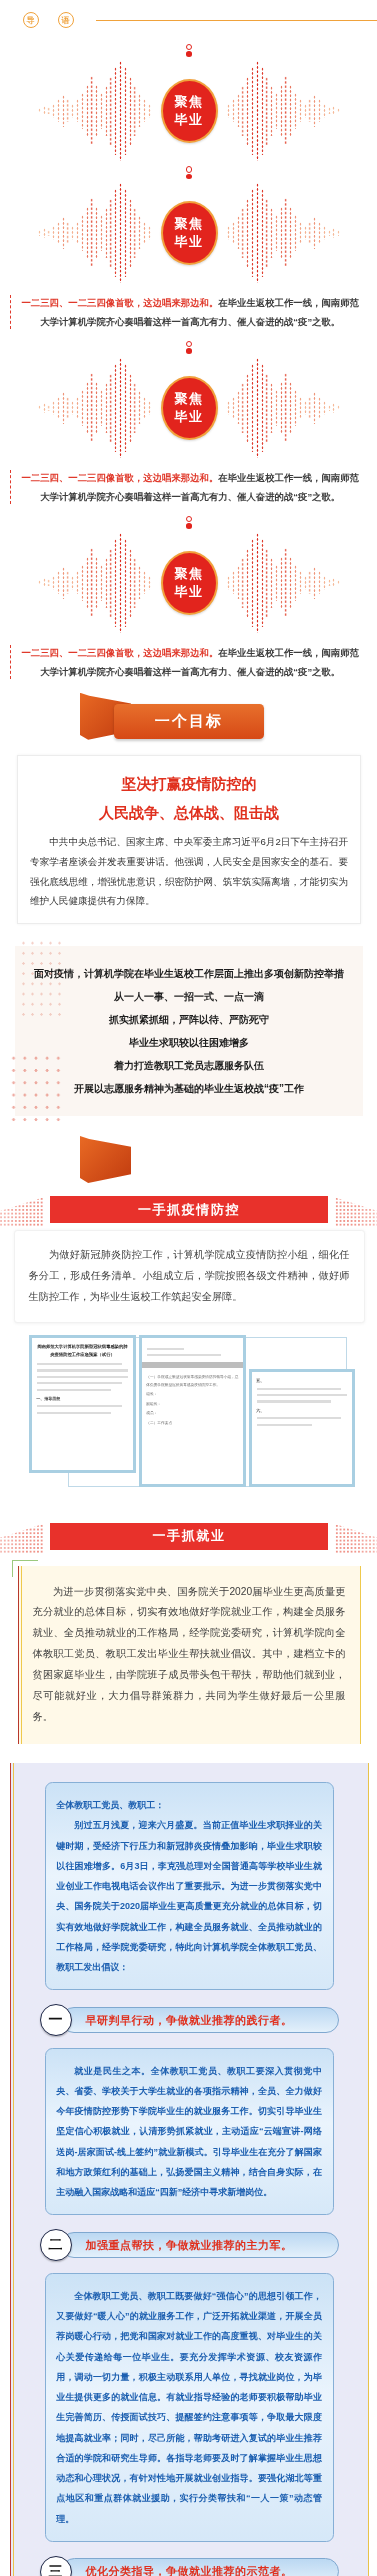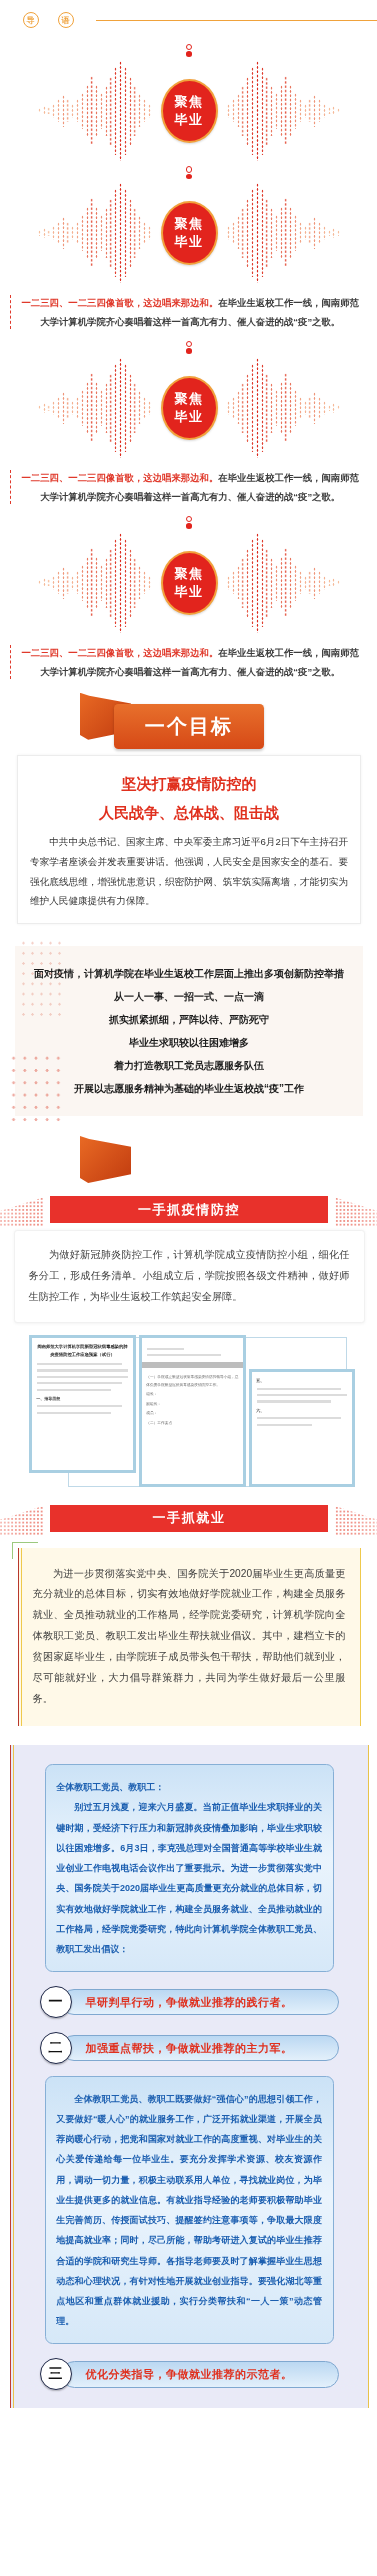--- a/index.html
+++ b/index.html
@@ -28,23 +28,23 @@
     font-size:9.4px;line-height:2.05;font-weight:bold;}
   .intro-para::before{content:'';position:absolute;left:-11.8px;top:2.1px;bottom:2.1px;border-left:1.1px dashed #E0392B;}
   .intro-para .hl{color:#E0392B;}
   .intro-para .rest{color:#3d3d3d;}
 
   
   .ribbon{position:relative;width:150px;margin:18px auto 14px;height:40px;}
   .flag{position:absolute;left:-34px;top:-6.4px;width:51px;height:49px;
     background:linear-gradient(135deg,#E96A24,#C03A0F);
     clip-path:polygon(0 0,18% 6%,100% 22%,100% 78%,16% 96%,0 86%);}
-  .ribbon-pill{position:absolute;left:0;top:5.3px;right:0;height:45px;border-radius:4.3px;
+  .ribbon-pill{position:absolute;left:0;top:5.3px;right:0;height:35px;border-radius:4.3px;
     background:linear-gradient(180deg,#E8702C,#D64916);display:flex;align-items:center;justify-content:center;
-    color:#fff;font-size:20px;font-weight:bold;letter-spacing:2.1px;box-shadow:0 1.6px 2.7px rgba(0,0,0,.2);}
+    color:#fff;font-size:15px;font-weight:bold;letter-spacing:2.1px;box-shadow:0 1.6px 2.7px rgba(0,0,0,.2);}
 
   
   .goal-box{width:318px;margin:16px auto 0;border:0.5px solid #ECECEC;box-shadow:0 0 3.2px rgba(0,0,0,.05);
     padding:14px 11.8px 11.8px;background:#fff;}
   .goal-title{color:#E0301E;font-weight:bold;font-size:15px;text-align:center;line-height:1.9;}
   .goal-body{margin-top:5.3px;font-size:9.6px;color:#333;line-height:2.05;text-align:justify;text-indent:2em;}
 
   
   .measures-box{width:325px;margin:22.5px auto 0;background:#FBF6F2;padding:16px 11.2px;position:relative;}
   .measures-box p{margin:0;text-align:center;font-size:10px;font-weight:bold;color:#1d1d1d;line-height:2.3;}
@@ -454,39 +454,42 @@
       <div class="doc-sec" style="margin-top:1.1px;">五、</div>
       <div class="bar w90"></div>
         <div class="bar"></div>
         <div class="bar w80"></div>
       <div class="doc-sec">六、</div>
       <div class="bar w90"></div>
         <div class="bar w60"></div>
     </div>
   </div>
 
-  <div class="red-banner" style="margin-top:14px;border-radius:10px;">
+  <div class="red-banner" style="margin-top:32px;border-radius:10px;">
     <div class="wing left"></div>
     <div class="red-banner-bar">一手抓就业</div>
     <div class="wing right"></div>
   </div>
 
   <div class="cream-box">为进一步贯彻落实党中央、国务院关于2020届毕业生更高质量更充分就业的总体目标，切实有效地做好学院就业工作，构建全员服务就业、全员推动就业的工作格局，经学院党委研究，计算机学院向全体教职工党员、教职工发出毕业生帮扶就业倡议。其中，建档立卡的贫困家庭毕业生，由学院班子成员带头包干帮扶，帮助他们就到业，尽可能就好业，大力倡导群策群力，共同为学生做好最后一公里服务。</div>
 
   <div class="lavender">
 
     <div class="letter-box">
       <p class="salutation">全体教职工党员、教职工：</p>
       <p class="indent">别过五月浅夏，迎来六月盛夏。当前正值毕业生求职择业的关键时期，受经济下行压力和新冠肺炎疫情叠加影响，毕业生求职较以往困难增多。6月3日，李克强总理对全国普通高等学校毕业生就业创业工作电视电话会议作出了重要批示。为进一步贯彻落实党中央、国务院关于2020届毕业生更高质量更充分就业的总体目标，切实有效地做好学院就业工作，构建全员服务就业、全员推动就业的工作格局，经学院党委研究，特此向计算机学院全体教职工党员、教职工发出倡议：</p>
     </div>
 
     <div class="item-row">
       <div class="item-num">一</div>
       <div class="item-pill">早研判早行动，争做就业推荐的践行者。</div>
     </div>
+    <div class="letter-box">
+      <p class="indent">就业是民生之本。全体教职工党员、教职工要深入贯彻党中央、省委、学校关于大学生就业的各项指示精神，全员、全力做好今年疫情防控形势下学院毕业生的就业服务工作。切实引导毕业生坚定信心积极就业，认清形势抓紧就业，主动适应“云端宣讲-网络送岗-居家面试-线上签约”就业新模式。引导毕业生在充分了解国家和地方政策红利的基础上，弘扬爱国主义精神，结合自身实际，在主动融入国家战略和适应“四新”经济中寻求新增岗位。</p>
+    </div>
 
     <div class="item-row">
       <div class="item-num">二</div>
       <div class="item-pill">加强重点帮扶，争做就业推荐的主力军。</div>
     </div>
     <div class="letter-box">
       <p class="indent">全体教职工党员、教职工既要做好“强信心”的思想引领工作，又要做好“暖人心”的就业服务工作，广泛开拓就业渠道，开展全员荐岗暖心行动，把党和国家对就业工作的高度重视、对毕业生的关心关爱传递给每一位毕业生。要充分发挥学术资源、校友资源作用，调动一切力量，积极主动联系用人单位，寻找就业岗位，为毕业生提供更多的就业信息。有就业指导经验的老师要积极帮助毕业生完善简历、传授面试技巧、提醒签约注意事项等，争取最大限度地提高就业率；同时，尽己所能，帮助考研进入复试的毕业生推荐合适的学院和研究生导师。各指导老师要及时了解掌握毕业生思想动态和心理状况，有针对性地开展就业创业指导。要强化湖北等重点地区和重点群体就业援助，实行分类帮扶和“一人一策”动态管理。</p>
     </div>
 
     <div class="item-row">

